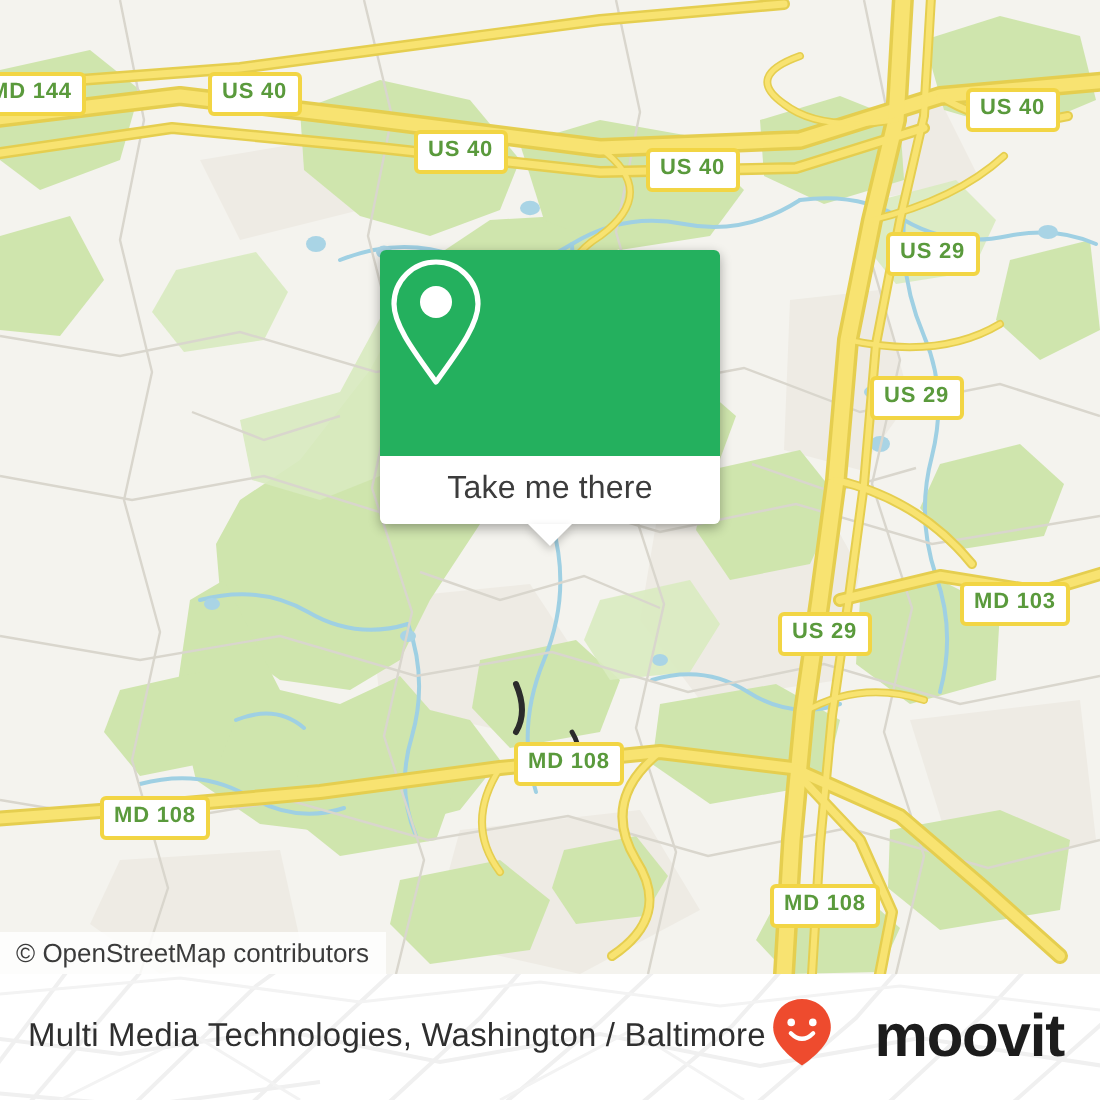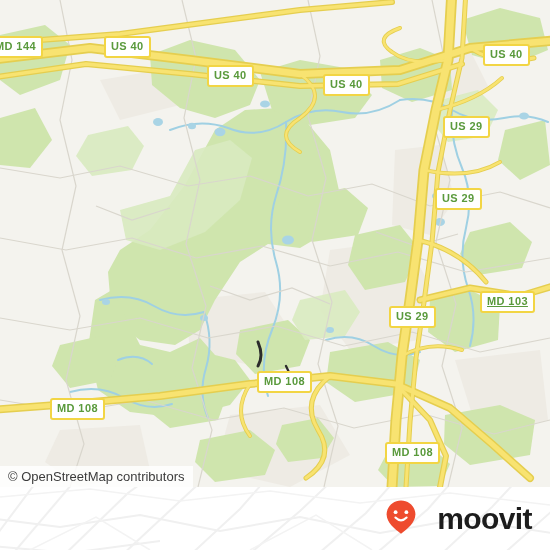--- a/index.html
+++ b/index.html
@@ -274,27 +274,39 @@
     </svg>
 
     <div id="shield-layer">
         <div class="shield" style="left: -12px; top: 36px;">MD 144</div>
         <div class="shield" style="left: 104px; top: 36px;">US 40</div>
         <div class="shield" style="left: 207px; top: 65px;">US 40</div>
         <div class="shield" style="left: 323px; top: 74px;">US 40</div>
         <div class="shield" style="left: 483px; top: 44px;">US 40</div>
         <div class="shield" style="left: 443px; top: 116px;">US 29</div>
         <div class="shield" style="left: 435px; top: 188px;">US 29</div>
-        <div class="shield" style="left: 480px; top: 291px; text-decoration: underline;">MD 103</div>
+        <div class="shield" style="left: 480px; top: 291px;">MD 103</div>
         <div class="shield" style="left: 389px; top: 306px;">US 29</div>
         <div class="shield" style="left: 50px; top: 398px;">MD 108</div>
         <div class="shield" style="left: 257px; top: 371px;">MD 108</div>
         <div class="shield" style="left: 385px; top: 442px;">MD 108</div>
       </div>
 
+    <div class="card">
+      <div class="card-top">
+        <span class="pin-icon">
+          <svg width="56" height="72" viewBox="0 0 56 72" aria-hidden="true">
+            <path d="M28 6 C16.4 6 7 15.4 7 27 C7 38 18 52 28 66 C38 52 49 38 49 27 C49 15.4 39.6 6 28 6 Z" fill="none" stroke="#ffffff" stroke-width="2.6" stroke-linejoin="round"></path>
+            <circle cx="28" cy="26" r="8" fill="#ffffff"></circle>
+          </svg>
+        </span>
+      </div>
+      <div class="card-btn">Take me there</div>
+      <div class="card-tail"></div>
+    </div>
 
     <div class="attrib">© OpenStreetMap contributors</div>
   </div>
 
   <div class="bottom">
     <svg class="bg-lines" width="550" height="63" viewBox="0 0 550 63">
       <g stroke="#f0f0f0" stroke-width="2" fill="none">
         <path d="M-20 70 L40 -10"></path>
         <path d="M10 70 L78 -10"></path>
         <path d="M60 72 L128 6 L150 -10"></path>
@@ -309,20 +321,21 @@
         <path d="M-20 58 L70 66 L160 54"></path>
       </g>
       <g stroke="#f3f3f3" stroke-width="1.5" fill="none">
         <path d="M0 10 L90 2 L180 14 L270 4 L360 16 L450 6 L550 18"></path>
         <path d="M30 63 L96 30 L150 63"></path>
         <path d="M250 63 L316 28 L372 63"></path>
       </g>
     </svg>
 
     <div class="bottom-inner">
+      <div class="place-title">Multi Media Technologies, Washington / Baltimore</div>
       <div class="brand">
         <span>
           <svg width="32" height="36" viewBox="0 0 32 36" aria-hidden="true">
             <path d="M16 1.5 C7.9 1.5 1.6 7.8 1.6 15.6 C1.6 23.4 9.4 30 16 34.8 C22.6 30 30.4 23.4 30.4 15.6 C30.4 7.8 24.1 1.5 16 1.5 Z" fill="#ee4b2e"></path>
             <circle cx="10.6" cy="13.2" r="1.9" fill="#ffffff"></circle>
             <circle cx="21.4" cy="13.2" r="1.9" fill="#ffffff"></circle>
             <path d="M10.4 18.6 Q16 24.2 21.6 18.6" stroke="#ffffff" stroke-width="2.1" fill="none" stroke-linecap="round"></path>
           </svg>
         </span>
         <span class="brand-word">moovit</span>

